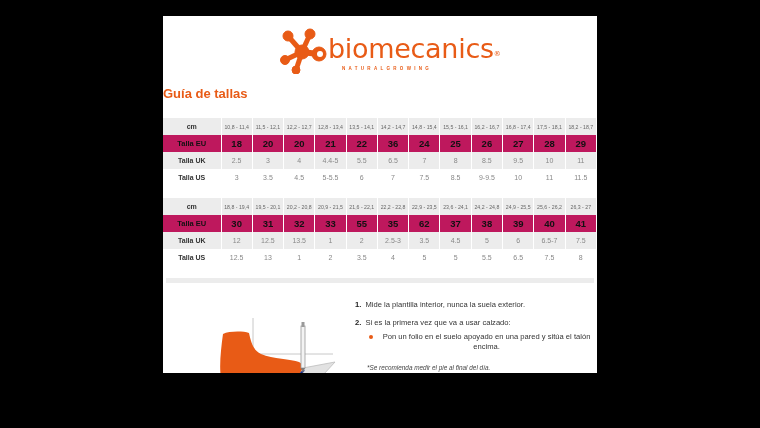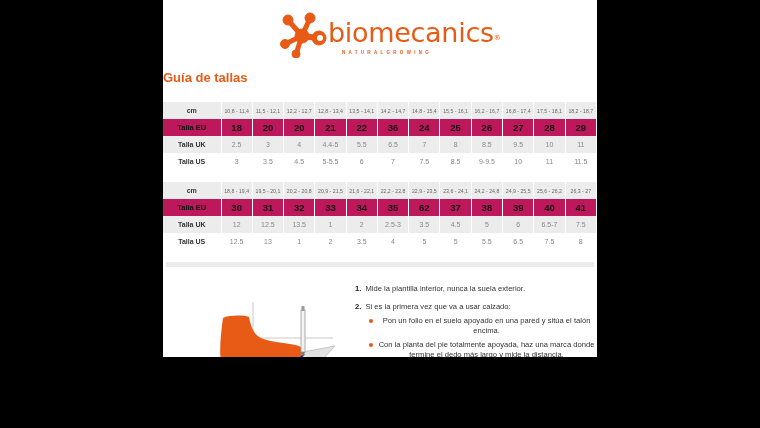--- a/index.html
+++ b/index.html
@@ -1,19 +1,19 @@
 <!DOCTYPE html>
 <html><head>
   <meta charset="utf-8">
   <style>
     * { box-sizing: border-box; margin: 0; padding: 0; }
     html, body { width: 760px; height: 428px; background: #000; overflow: hidden; }
     body { font-family: "Liberation Sans", sans-serif; position: relative; }
     .page {
-      position: absolute; left: 163px; top: 0; width: 434px; height: 357px;
+      position: absolute; left: 163px; top: 16px; width: 434px; height: 357px;
       background: #fff; overflow: hidden;
     }
     .logo {
       position: absolute; left: 117px; top: 12px; width: 190px; height: 50px;
     }
     .logo-mark { position: absolute; left: 0; top: 0; width: 48px; height: 46px; }
     .logo-word {
       position: absolute; left: 48px; top: 6px; font-size: 27px; color: #e85b16;
       font-family: "DejaVu Sans", sans-serif; letter-spacing: -0.3px; line-height: 30px;
     }
@@ -171,21 +171,21 @@
       <td>24,9 - 25,5</td>
       <td>25,6 - 26,2</td>
       <td>26,3 - 27</td>
     </tr>
     <tr class="eu">
       <td class="lbl">Talla EU</td>
       <td>30</td>
       <td>31</td>
       <td>32</td>
       <td>33</td>
-      <td>34</td>
+      <td>55</td>
       <td>35</td>
       <td>62</td>
       <td>37</td>
       <td>38</td>
       <td>39</td>
       <td>40</td>
       <td>41</td>
     </tr>
     <tr class="uk">
       <td class="lbl">Talla UK</td>
@@ -254,21 +254,17 @@
     </div>
     <div class="step">
       <span class="num">2.</span>
       <span>Si es la primera vez que va a usar calzado:</span>
     </div>
     <ul class="bullets">
       <li>
         <span class="dot"></span>
         <span>Pon un folio en el suelo apoyado en una pared y sitúa el talón encima.</span>
       </li>
-      <li>
-        <span class="dot"></span>
-        <span>Con la planta del pie totalmente apoyada, haz una marca donde termine el dedo más largo y mide la distancia.</span>
-      </li>
     </ul>
     <div class="note">*Se recomienda medir el pie al final del día.</div>
   </div>
 
 </div>
 
 </body></html>

